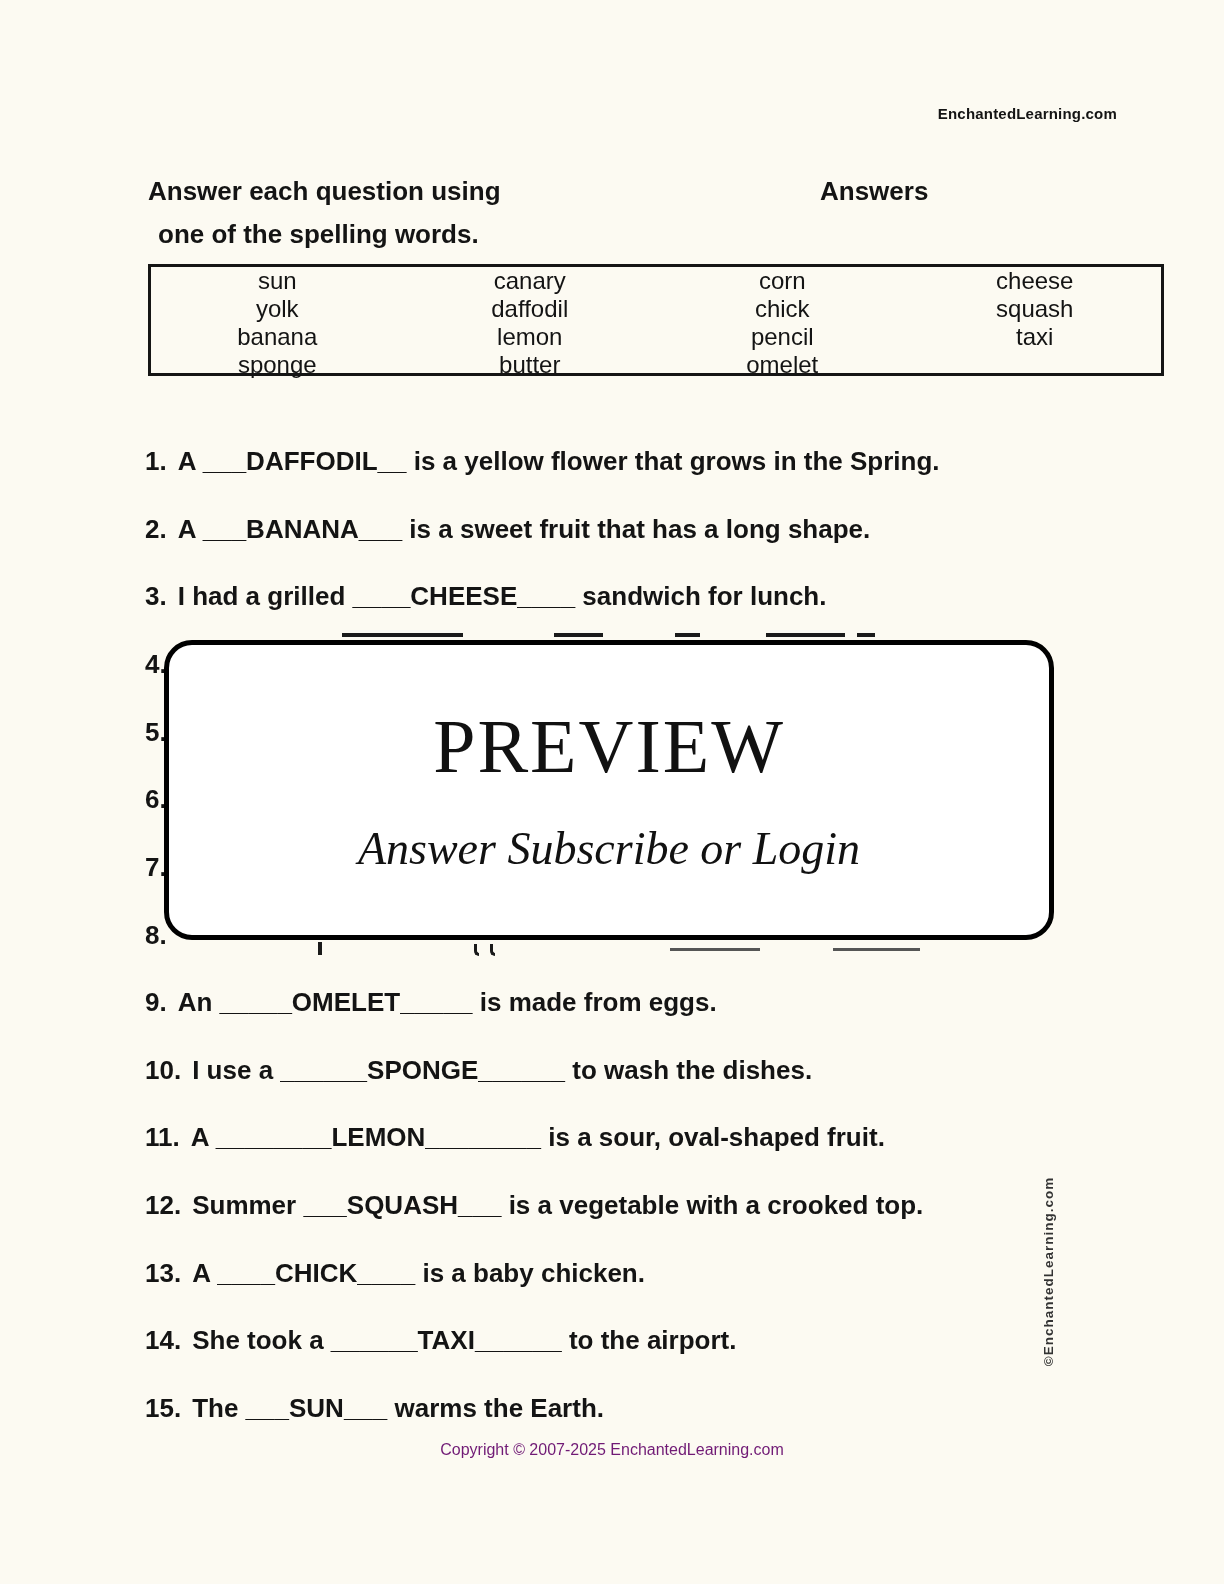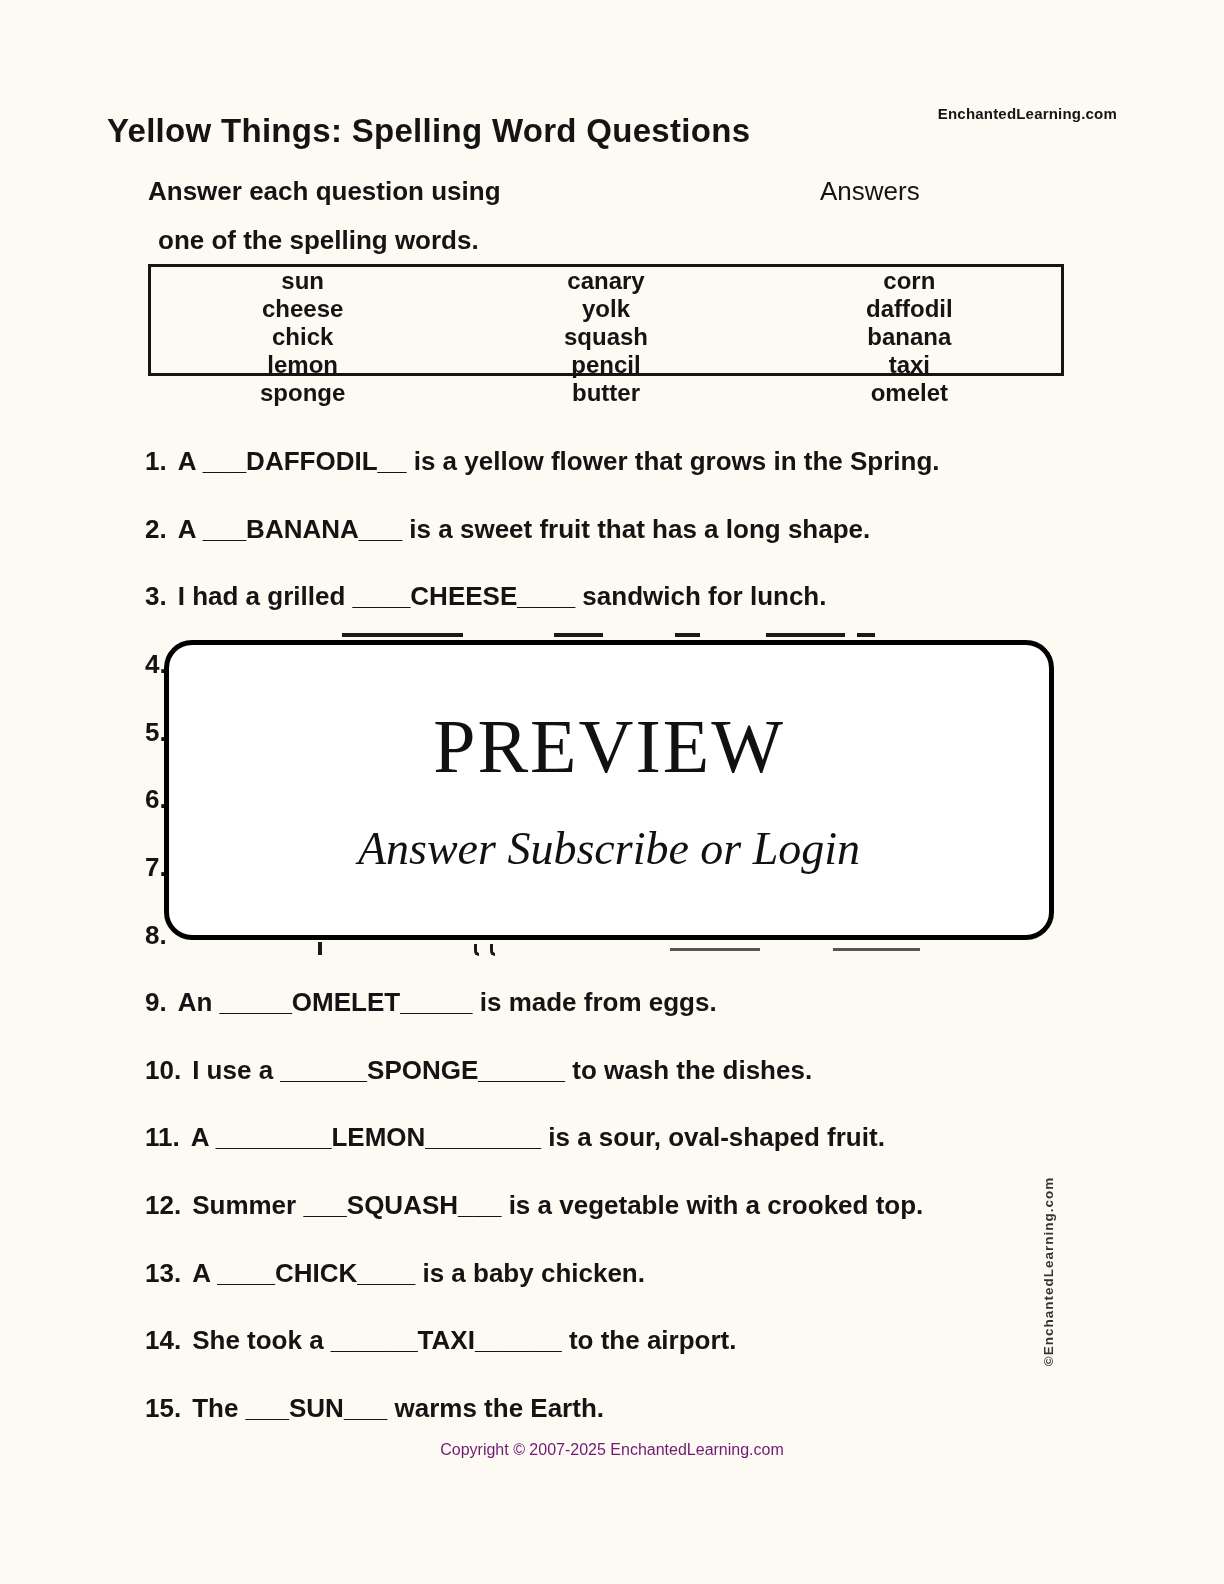--- a/index.html
+++ b/index.html
@@ -16,30 +16,30 @@
   .site-name{
     position:absolute;top:105px;right:107px;
     font-size:15px;font-weight:bold;letter-spacing:0.2px;padding-left:23px;
   }
   .title{
     position:absolute;left:107px;top:112px;
     font-size:33px;font-weight:bold;letter-spacing:0.3px;
     white-space:nowrap;
   }
   .instr1{position:absolute;left:148px;top:176px;font-size:26px;font-weight:bold;white-space:nowrap;}
-  .instr2{position:absolute;left:158px;top:225px;font-size:26px;font-weight:bold;white-space:nowrap;}
-  .answers-label{position:absolute;left:820px;top:176px;font-size:26px;font-weight:normal;}
+  .instr2{position:absolute;left:158px;top:219px;font-size:26px;font-weight:bold;white-space:nowrap;}
+  .answers-label{position:absolute;left:820px;top:176px;font-size:26px;font-weight:bold;}
   .word-bank{
-    position:absolute;left:148px;top:264px;width:916px;height:112px;
+    position:absolute;left:148px;top:264px;width:1016px;height:112px;
     border:3px solid #151515;box-sizing:border-box;
     display:grid;
-    grid-template-columns:repeat(3,1fr);
+    grid-template-columns:repeat(4,1fr);
     grid-template-rows:repeat(3,1fr);
     align-items:center;justify-items:center;
-    font-size:24px;font-weight:bold;
+    font-size:24px;font-weight:normal;
   }
   .questions{position:absolute;left:0;top:14px;width:100%;height:100%;}
   .q-row{
     position:absolute;left:145px;
     font-size:26px;font-weight:600;
     white-space:nowrap;color:#141414;
   }
   .q-num{margin-right:11px;}
   .q-row.r1{top:432px;}  .q-row.r2{top:500px;}  .q-row.r3{top:567px;}
   .q-row.r4{top:635px;}  .q-row.r5{top:703px;}  .q-row.r6{top:770px;}
@@ -79,21 +79,20 @@
     position:absolute;left:0;top:1441px;width:100%;
     text-align:center;font-size:16px;color:#701a75;
   }
 </style>
 </head>
 <body>
 
 <div class="sheet">
 
   <div class="site-name">EnchantedLearning.com</div>
-  <div class="title">Yellow Things: Spelling Word Questions</div>
 
   <div class="instr1">Answer each question using</div>
   <div class="instr2">one of the spelling words.</div>
   <div class="answers-label">Answers</div>
 
   <div class="word-bank">
     <span>sun</span>
     <span>canary</span>
     <span>corn</span>
     <span>cheese</span>

